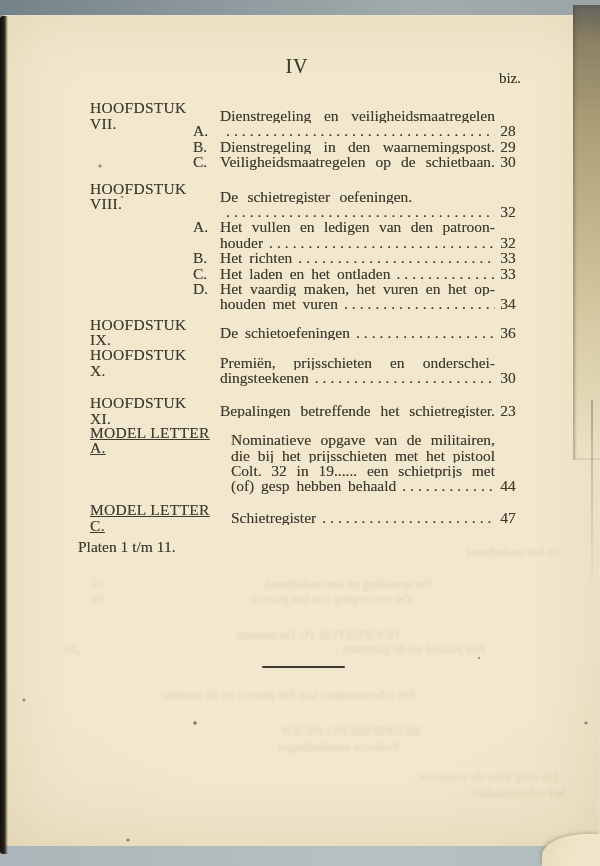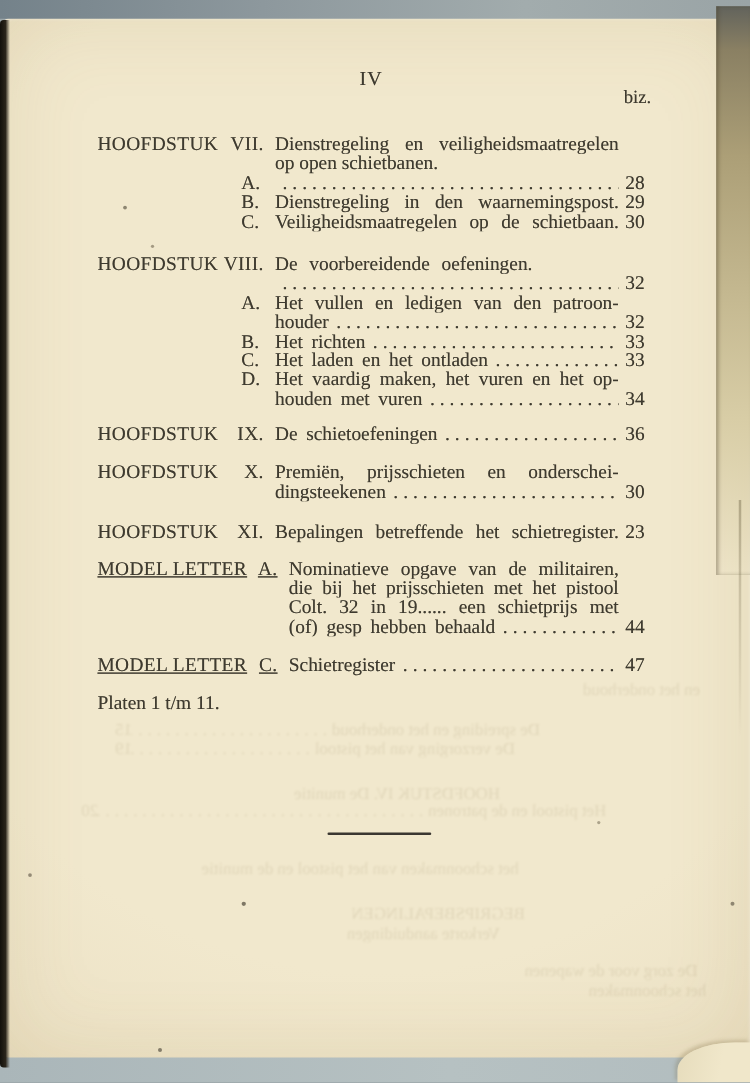--- a/index.html
+++ b/index.html
@@ -41,30 +41,30 @@
                 478px 657px 0 0.3px rgba(70,60,40,.4),
                 585px 722px 0 0.6px rgba(50,44,32,.5),
                 121px 196px 0 0.3px rgba(70,60,40,.45); }
   
   .ghost { position:absolute; display:flex; align-items:baseline; white-space:nowrap; overflow:hidden;
     transform:scaleX(-1); filter:blur(0.8px); opacity:0.14; color:#7d6c42; font-size:13.5px; line-height:14px; }
   .ghost .gleader { flex:1; overflow:hidden; letter-spacing:4px; padding:0 4px; }
   .ghost .gpg { flex:none; }
   
   .roman { position:absolute; left:0; top:55px; width:594px; text-align:center;
-    font-size:16px; letter-spacing:1px; }
+    font-size:20px; letter-spacing:1px; }
   .blz { position:absolute; top:70px; right:79px; font-size:15px; }
   .toc { position:absolute; left:78px; top:108px; width:443px; font-size:15.5px; }
   .entry { position:relative; }
   .entry-1 { margin-bottom:19px; } .entry-2 { margin-bottom:13px; }
   .entry-3 { margin-bottom:15px; } .entry-4 { margin-bottom:17px; }
   .entry-5 { margin-bottom:14px; } .entry-6 { margin-bottom:16px; }
   .entry-7 { margin-bottom:14px; }
-  .elabel { position:absolute; left:0; top:0; width:133px; height:15.4px; line-height:15.4px;
-    display:flex; justify-content:space-between; letter-spacing:.3px; white-space:nowrap; }
+  .elabel { position:absolute; left:12px; top:0; width:133px; height:15.4px; line-height:15.4px;
+    display:flex; justify-content:center; letter-spacing:.3px; white-space:nowrap;flex-direction:column; }
   .model .elabel { width:144px;text-decoration:underline; }
   .line { display:flex; align-items:baseline; height:15.4px; line-height:15.4px;
     white-space:nowrap; overflow:hidden; }
   .line.ind-desc { margin-left:142px; }
   .model .line.ind-desc { margin-left:153px; }
   .line.ind-sub { margin-left:115px; }
   .sub-letter { flex:none; width:27px; }
   .desc { flex:0 1 auto; display:block; }
   .line.just .desc { flex:1; text-align:justify; text-align-last:justify; }
   .line.dotted .desc { word-spacing:3px; }
@@ -135,23 +135,20 @@
 
 <div class="entry entry-1 chapter">
       <div class="elabel">
         <span>HOOFDSTUK</span>
         <span>VII.</span>
       </div>
       <div class="line ind-desc just">
         <span class="desc">Dienstregeling en veiligheidsmaatregelen</span>
         <span class="pg ph"></span>
       </div>
-      <div class="line ind-desc">
-        <span class="desc">op open schietbanen.</span>
-      </div>
       <div class="line ind-sub dotted">
         <span class="sub-letter">A.</span>
         <span class="leader">................................................................................</span>
         <span class="pg">28</span>
       </div>
       <div class="line ind-sub just">
         <span class="sub-letter">B.</span>
         <span class="desc">Dienstregeling in den waarnemingspost.</span>
         <span class="pg">29</span>
       </div>
@@ -160,21 +157,21 @@
         <span class="desc">Veiligheidsmaatregelen op de schietbaan.</span>
         <span class="pg">30</span>
       </div>
     </div>
     <div class="entry entry-2 chapter">
       <div class="elabel">
         <span>HOOFDSTUK</span>
         <span>VIII.</span>
       </div>
       <div class="line ind-desc spread">
-        <span class="desc">De voorbereidende oefeningen.</span>
+        <span class="desc">De schietregister oefeningen.</span>
       </div>
       <div class="line ind-desc dotted">
         <span class="leader">................................................................................</span>
         <span class="pg">32</span>
       </div>
       <div class="line ind-sub just">
         <span class="sub-letter">A.</span>
         <span class="desc">Het vullen en ledigen van den patroon-</span>
         <span class="pg ph"></span>
       </div>

